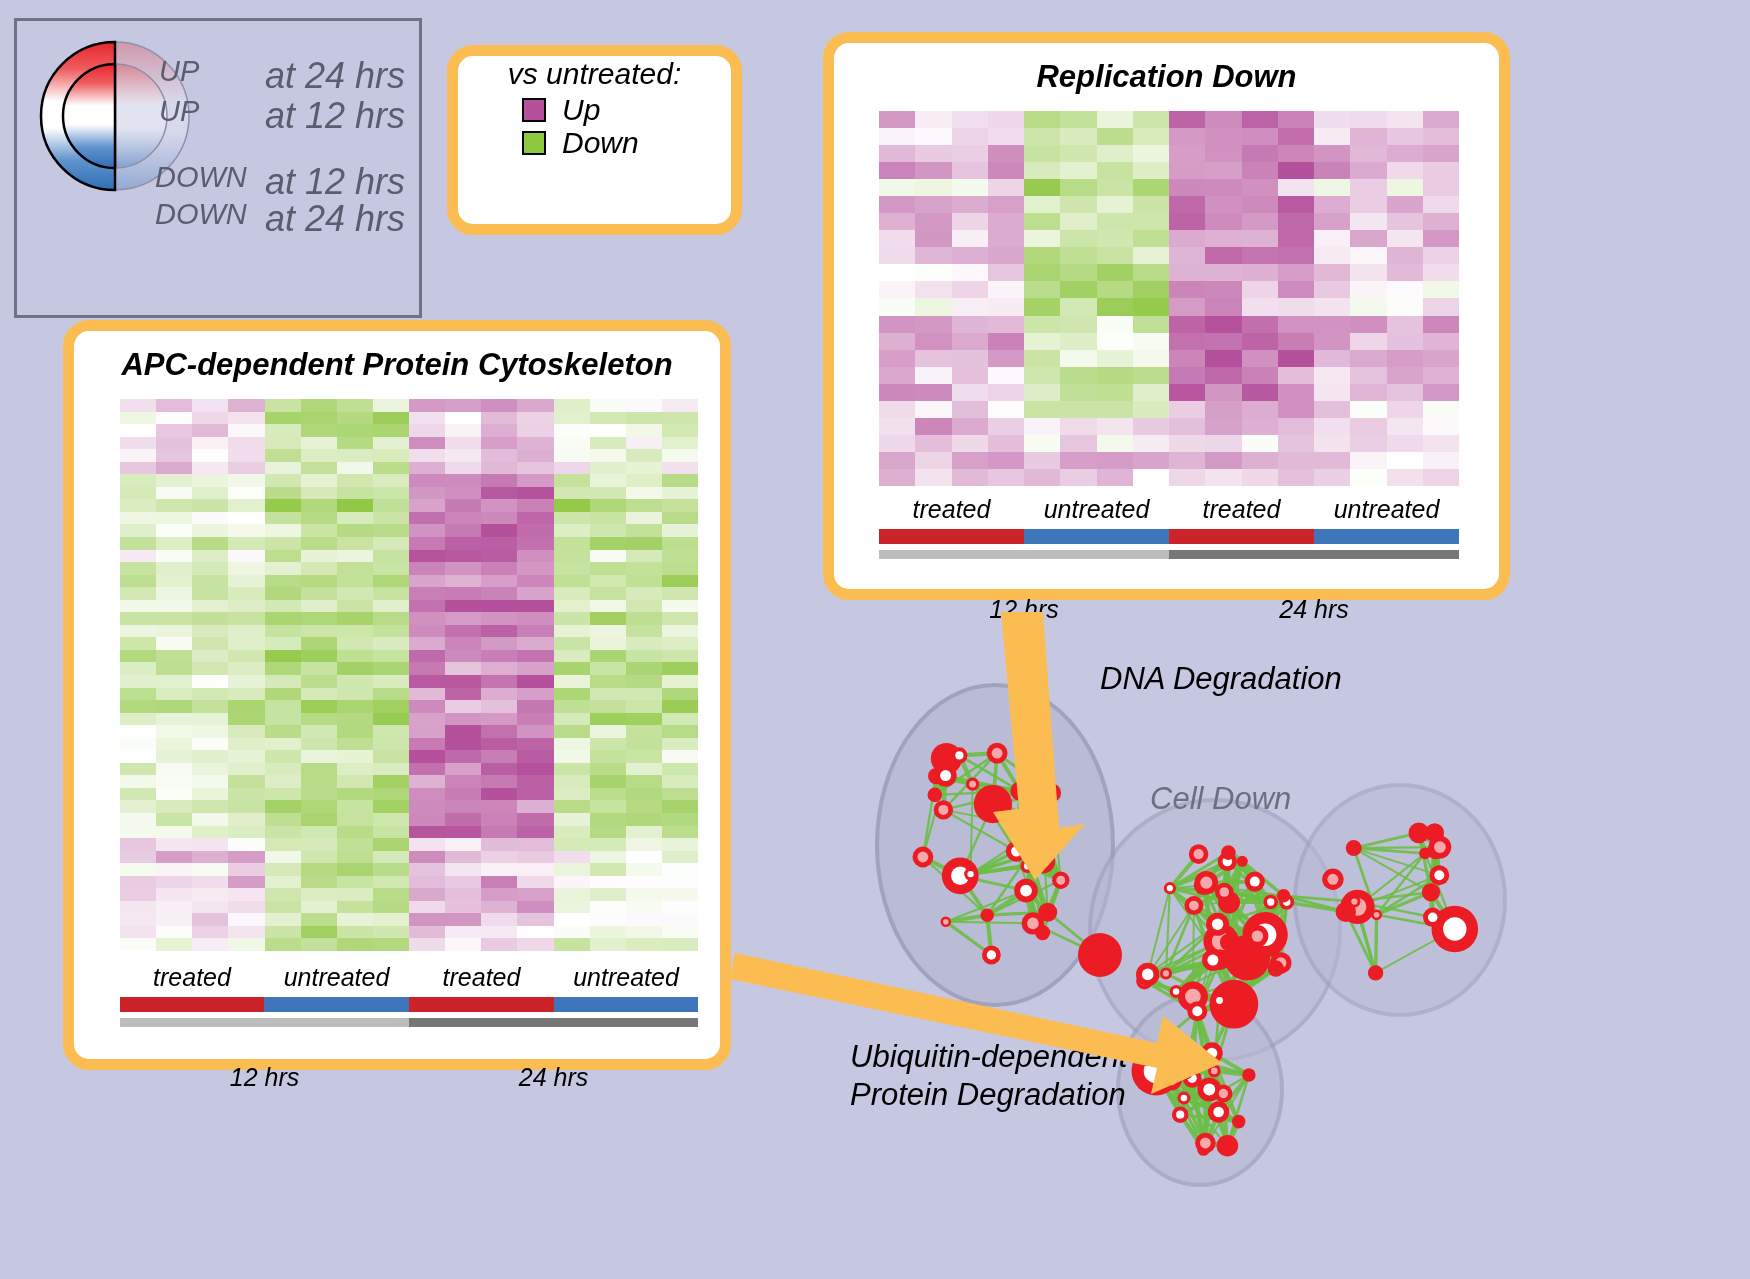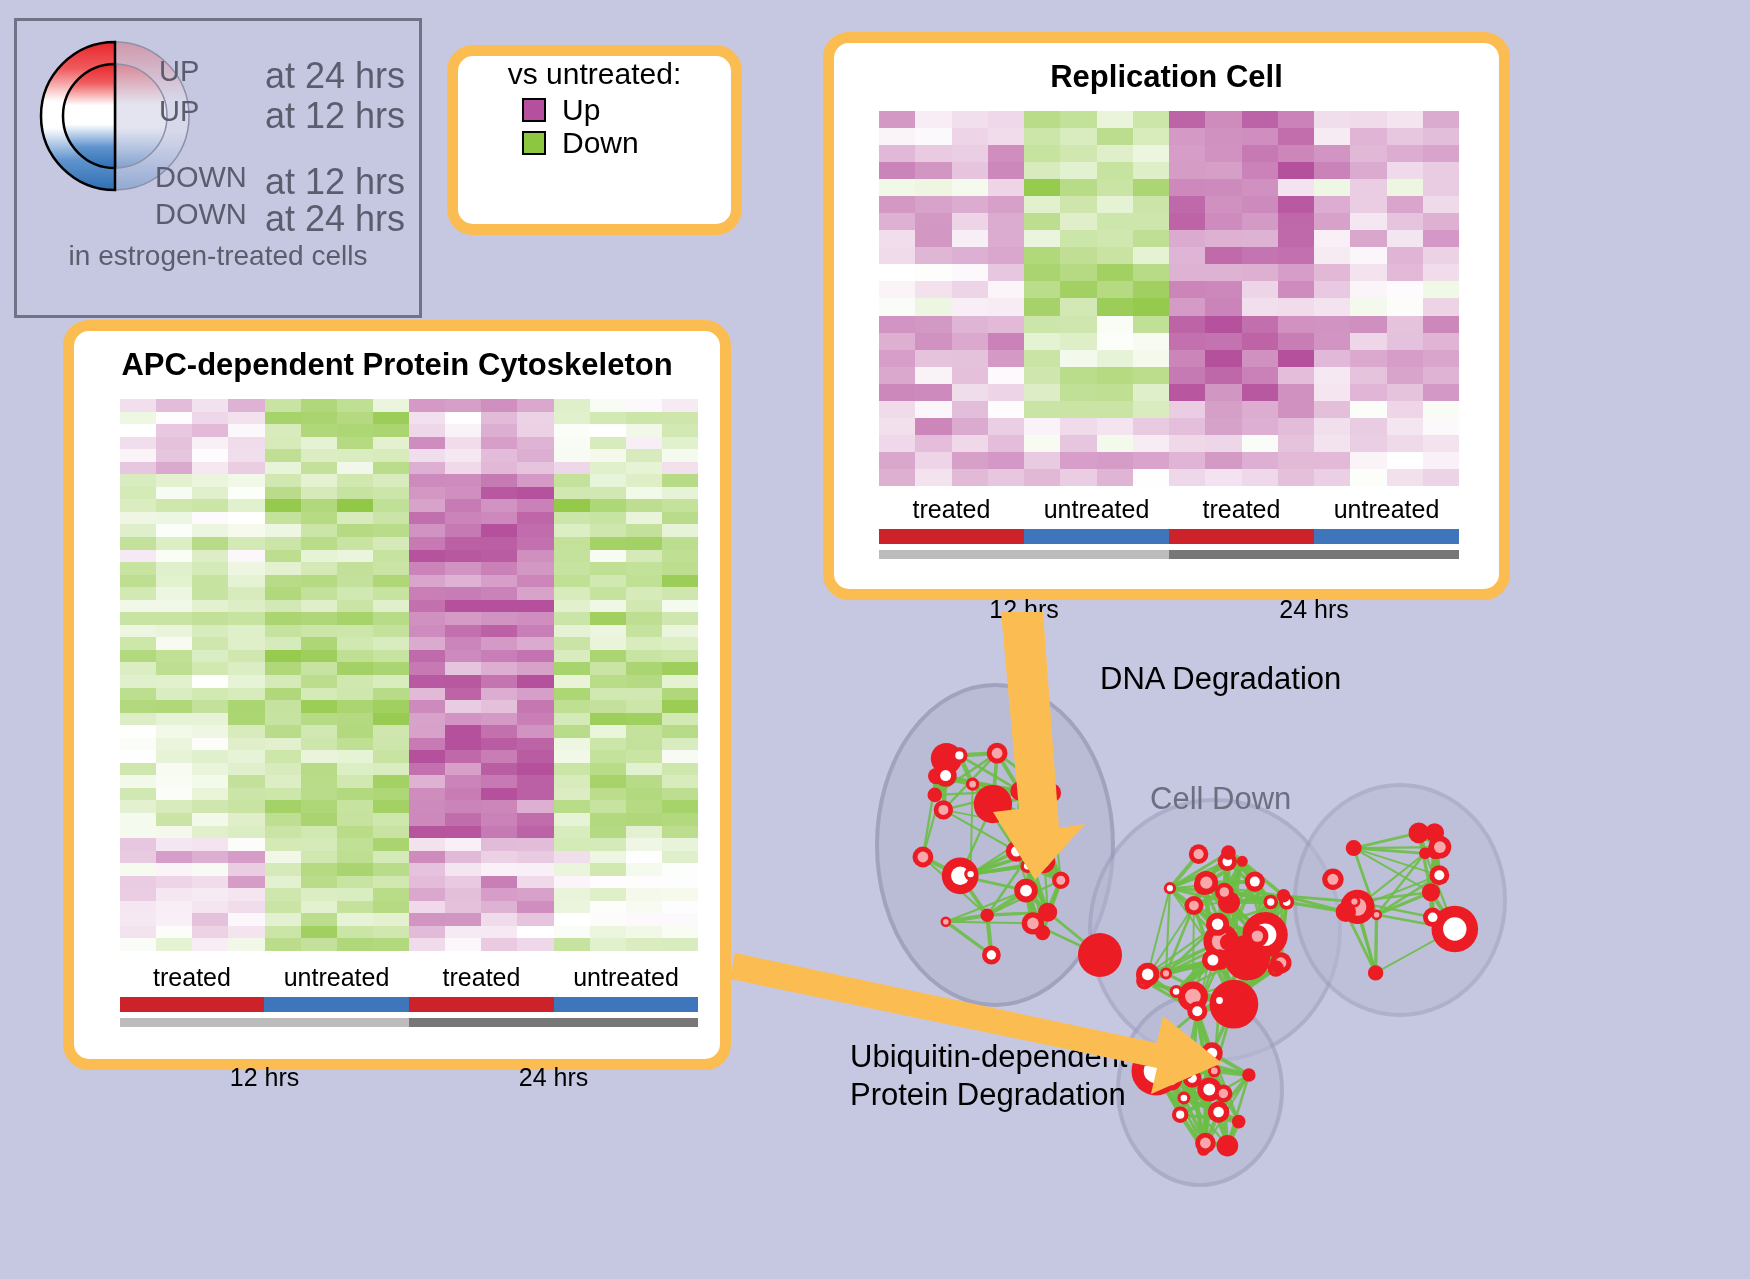--- a/index.html
+++ b/index.html
@@ -3,21 +3,21 @@
 <meta charset="utf-8">
 <style>
   html,body{margin:0;padding:0;}
   body{
     width:1750px;height:1279px;
     background:#c6c8e2;
     font-family:"Liberation Sans", sans-serif;
     overflow:hidden;
     position:relative;
   }
-  .fig{position:absolute;inset:0;}
+  .fig{position:absolute;inset:0;font-style:italic;}
 
   
   #colorkey{
     position:absolute;left:14px;top:18px;width:402px;height:294px;
     border:3px solid #6f7385;background:#c6c8e2;
   }
   #colorkey .ring-wrap{position:absolute;left:22px;top:18px;width:152px;height:155px;}
   #colorkey .kline{position:absolute;color:#5a5d6e;font-size:36px;white-space:nowrap;}
   #colorkey .kword{position:absolute;color:#5a5d6e;font-size:29px;white-space:nowrap;}
   #colorkey .foot{
@@ -118,37 +118,36 @@
 
     <div class="kword" style="left:142px;top:74px;">UP</div>
     <div class="kline" style="left:248px;top:74px;">at 12 hrs</div>
 
     <div class="kword" style="left:138px;top:140px;">DOWN</div>
     <div class="kline" style="left:248px;top:140px;">at 12 hrs</div>
 
     <div class="kword" style="left:138px;top:177px;">DOWN</div>
     <div class="kline" style="left:248px;top:177px;">at 24 hrs</div>
 
-    <div class="foot" style="top:216px;">in estrogen-treated cells</div>
   </div>
 
   <div class="panel" id="legendpanel">
     <div class="ltitle" style="margin-top:0;">vs untreated:</div>
     <div class="lrow">
       <span class="sw" id="sw-up" style="background: rgb(181, 81, 156);"></span>
       <span class="ltxt">Up</span>
     </div>
     <div class="lrow">
       <span class="sw" id="sw-down" style="background: rgb(141, 198, 63);"></span>
       <span class="ltxt">Down</span>
     </div>
   </div>
 
   <div class="panel" id="repfork">
-    <div class="panel-title">Replication Cell</div>
+    <div class="panel-title">Replication Down</div>
     <div class="hm" id="hm-rep" style="left: 45px; top: 68px; width: 580px; height: 375px; grid-template-columns: repeat(16, 1fr); grid-template-rows: repeat(22, 1fr);">
         <div style="background:rgb(211,152,196)"></div>
         <div style="background:rgb(248,237,245)"></div>
         <div style="background:rgb(241,223,237)"></div>
         <div style="background:rgb(239,216,233)"></div>
         <div style="background:rgb(185,220,137)"></div>
         <div style="background:rgb(194,225,153)"></div>
         <div style="background:rgb(234,244,219)"></div>
         <div style="background:rgb(204,230,170)"></div>
         <div style="background:rgb(189,100,167)"></div>

